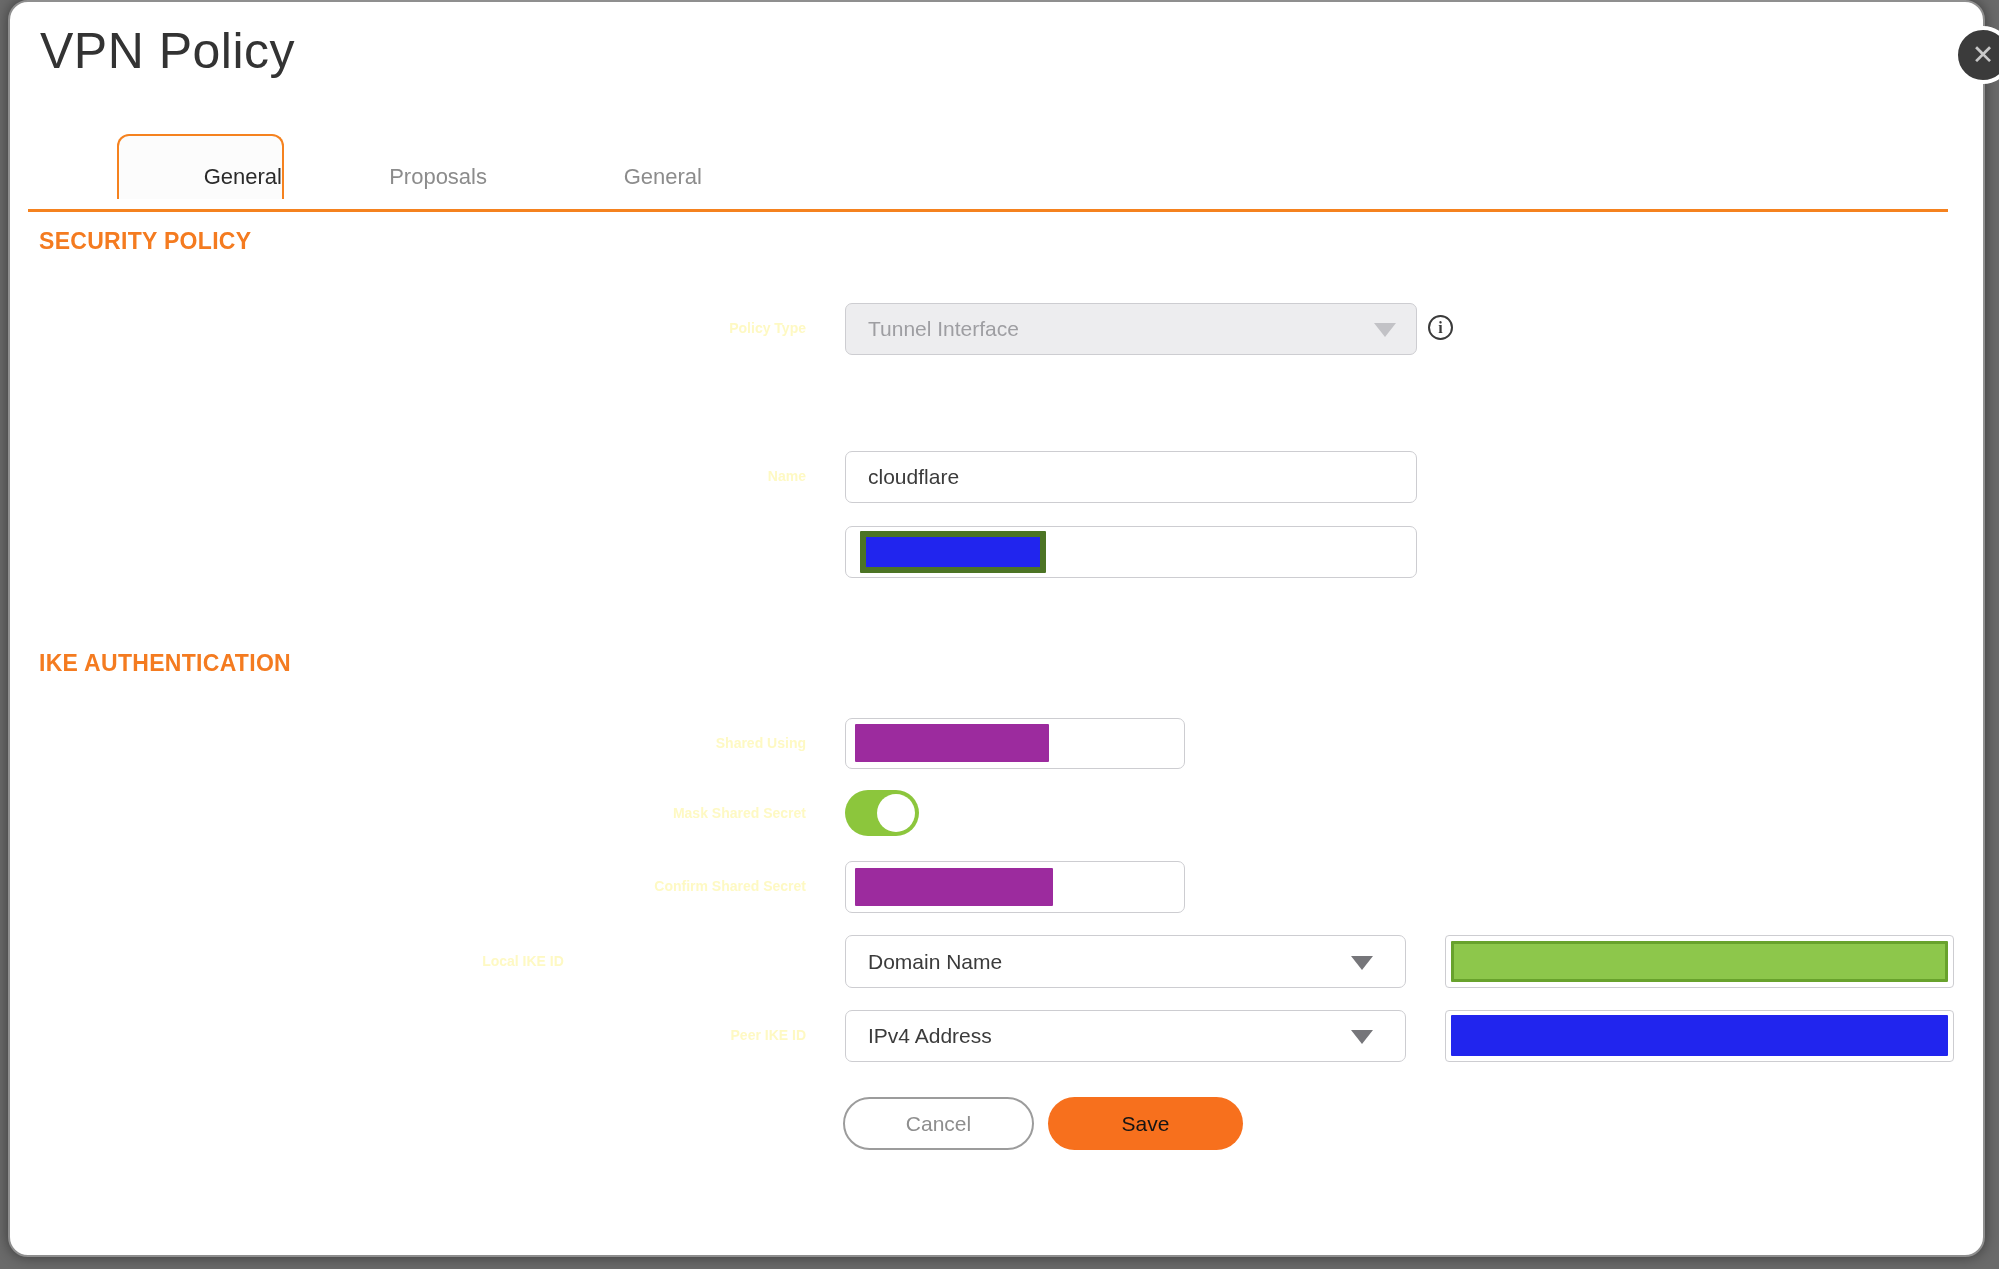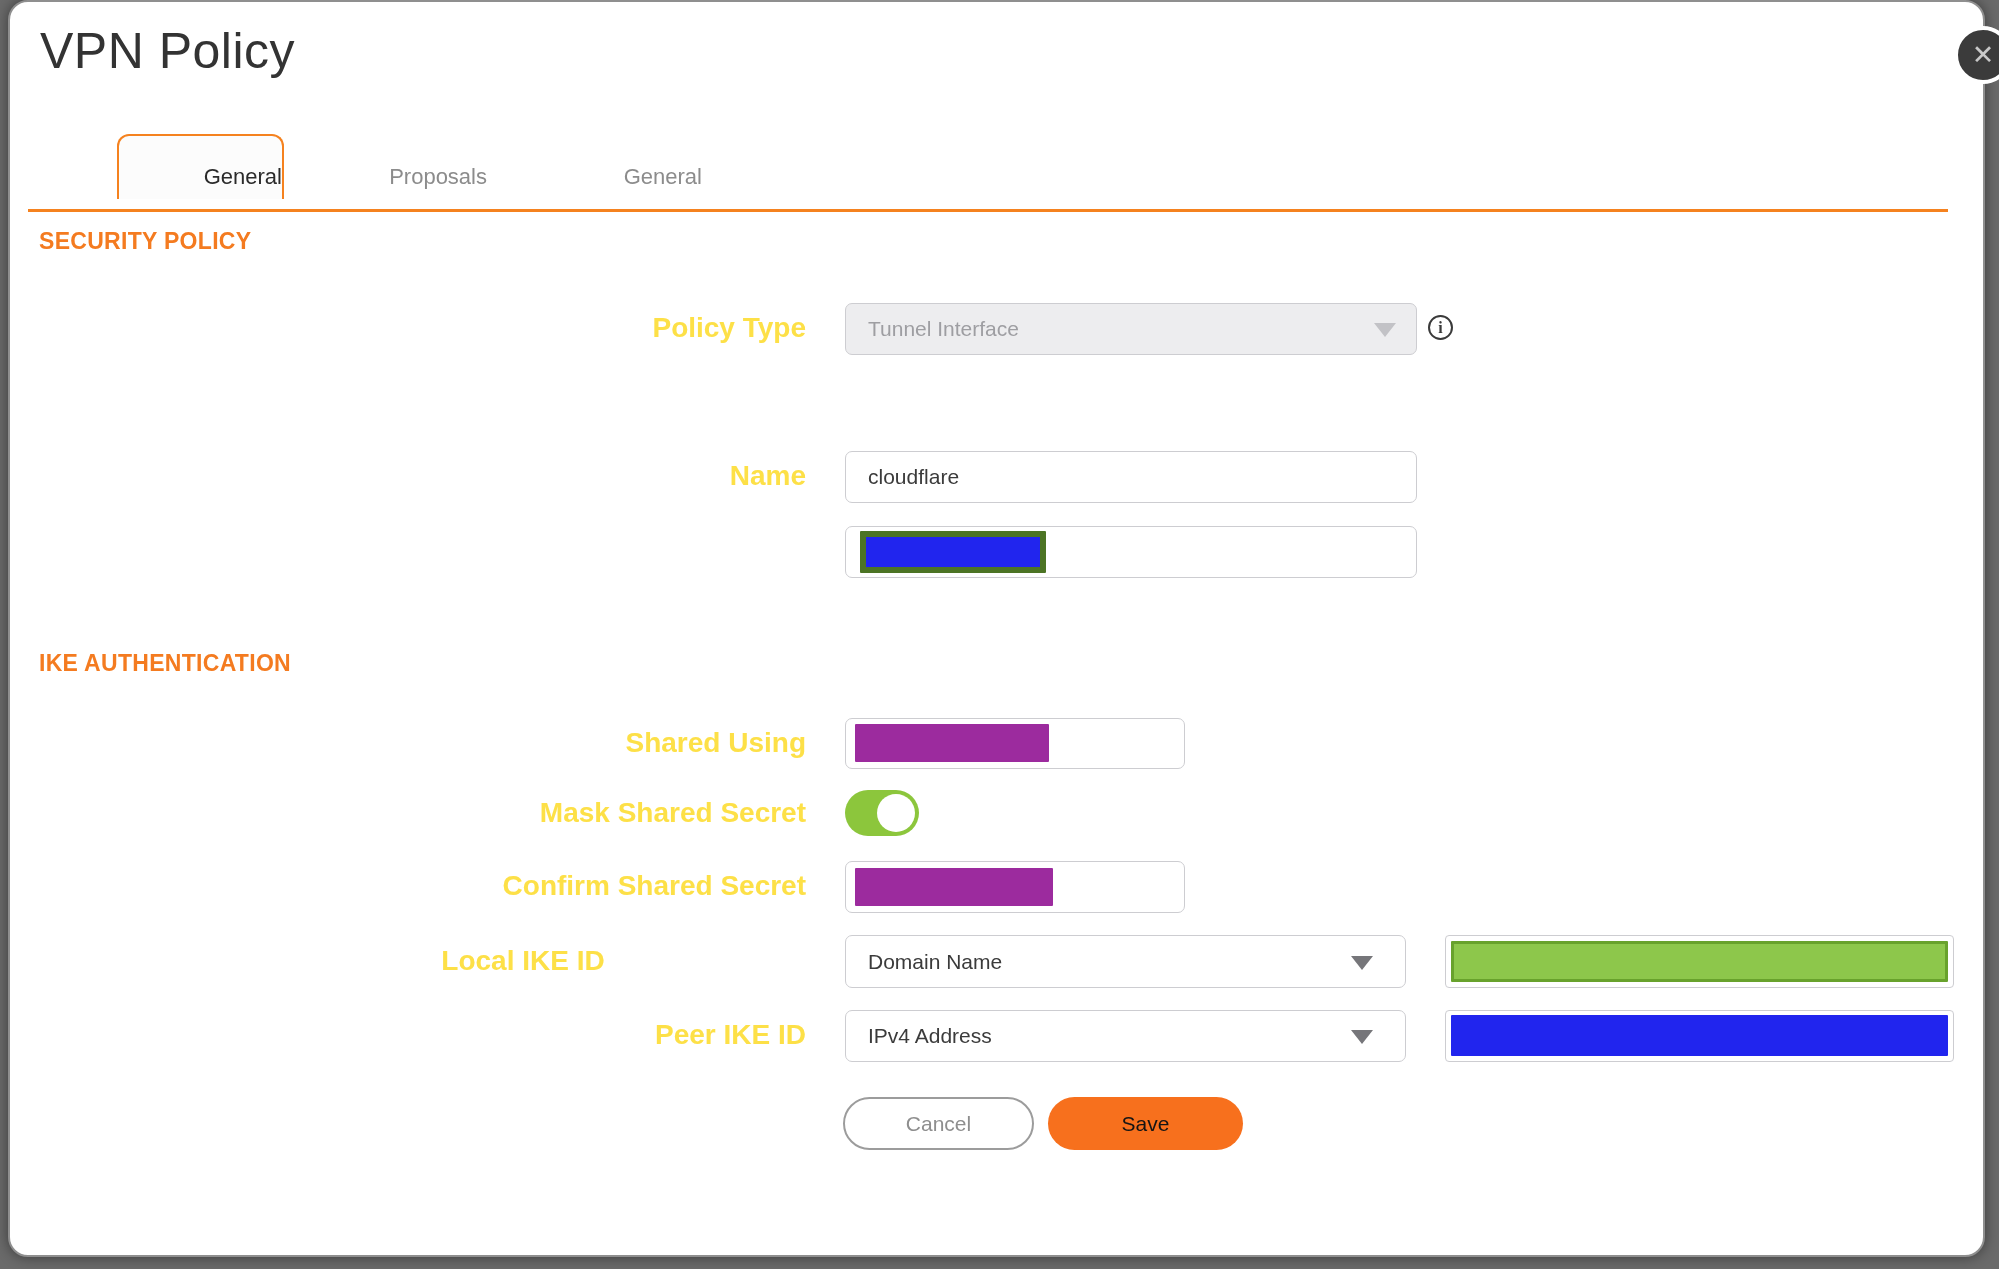--- a/index.html
+++ b/index.html
@@ -52,21 +52,21 @@
   .section-heading {
     position:absolute; left:39px;
     font-size:23px; font-weight:700; color:#F47B20; letter-spacing:.3px;
   }
   .sec-policy { top:228px; }
   .sec-ike    { top:650px; }
 
   
   .form-label {
     position:absolute; left:240px; width:566px; height:28px; line-height:28px;
-    text-align:right; font-size:28px; font-weight:700; color:#fde047;
+    text-align:right; font-size:14px; font-weight:700; color:#fef9c3;
   }
   .control {
     position:absolute; left:845px; height:52px;
     border:1.5px solid #CDCDD1; border-radius:7px; background:#fff;
     display:flex; align-items:center; padding:4px 22px;
     font-size:21px; color:#3B3B3B; cursor:pointer;
   }
   .control.wide   { width:572px; }
   .control.short  { width:340px; }
   .control.select-ike { width:561px; }

